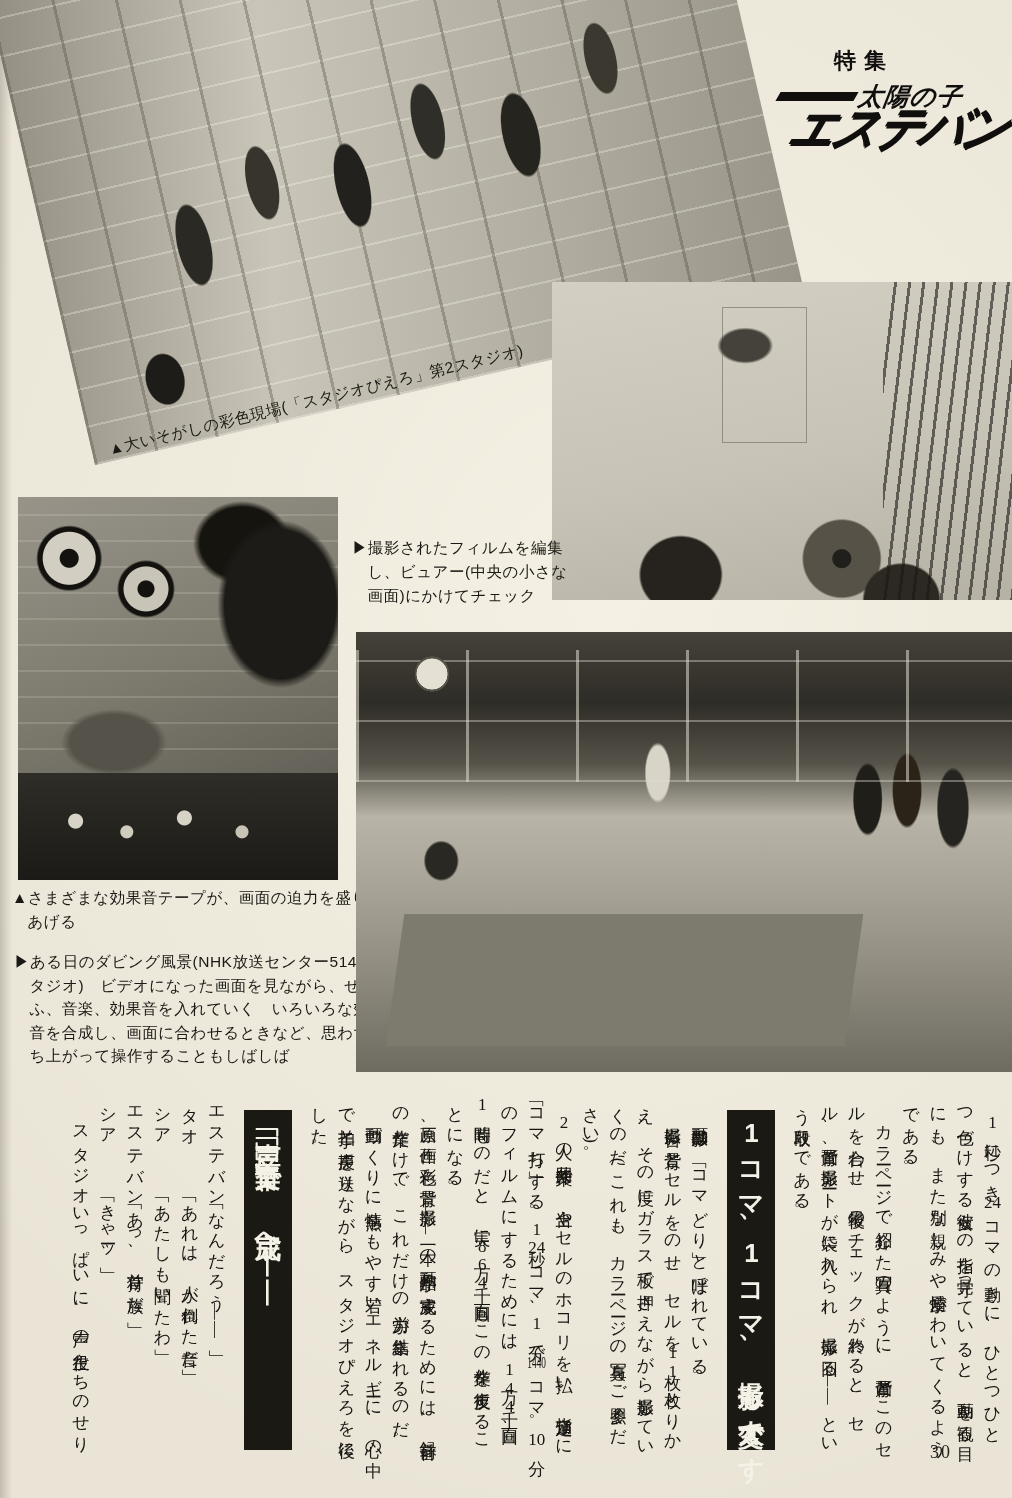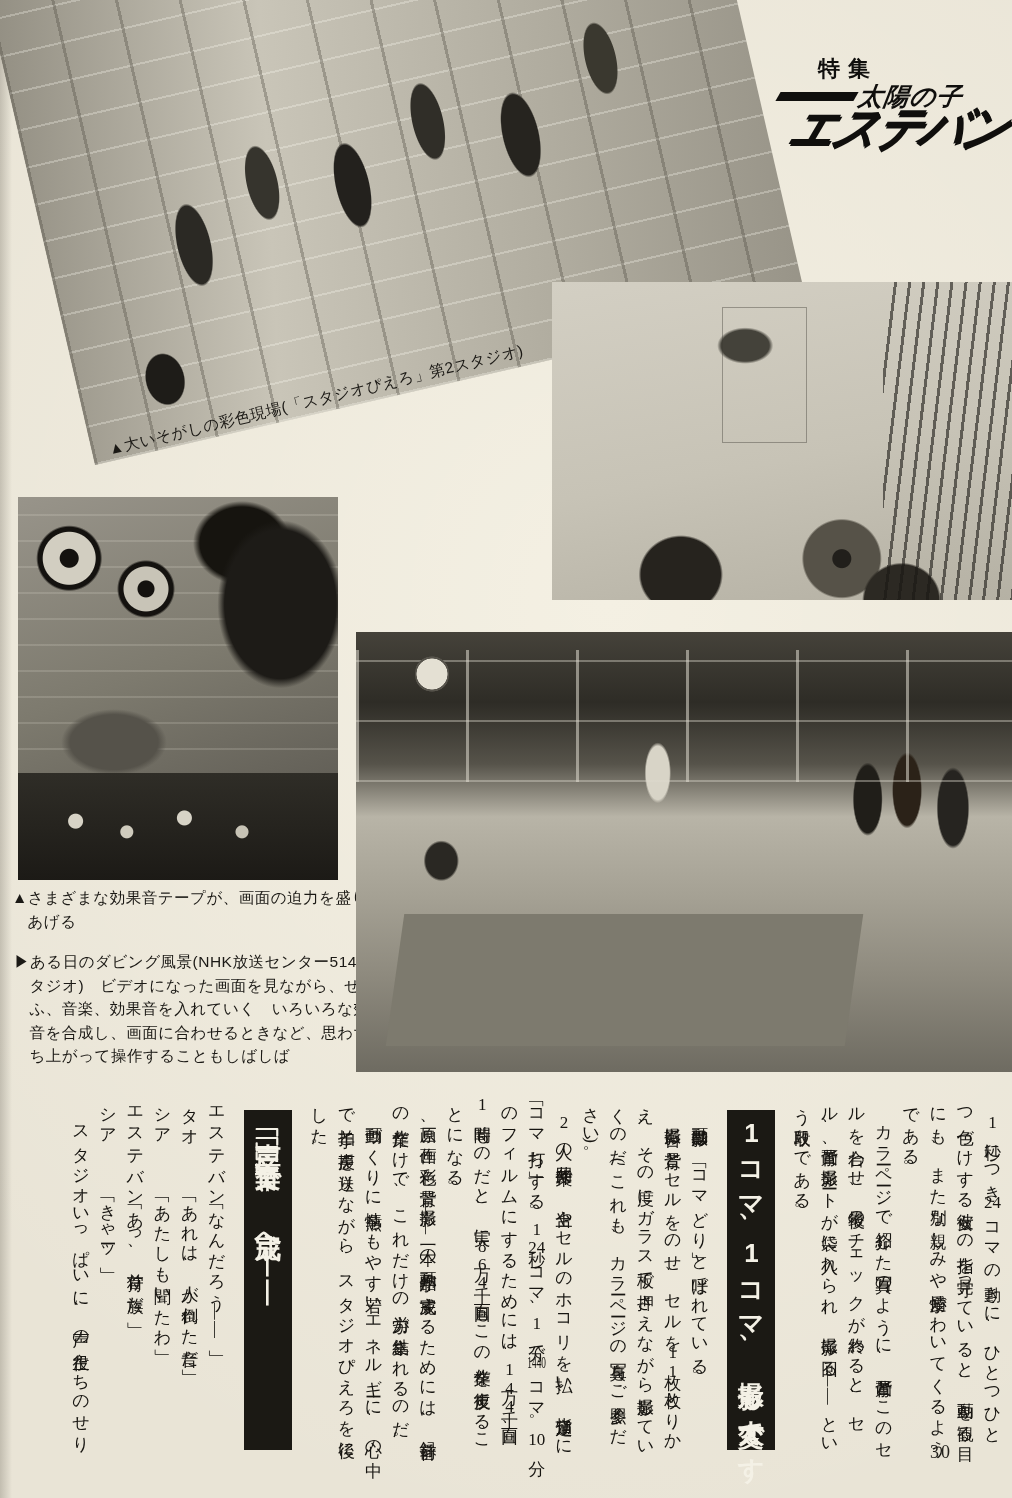--- a/index.html
+++ b/index.html
@@ -80,21 +80,21 @@
     repeating-linear-gradient(0deg, rgba(222,218,206,.4) 0 2px, rgba(0,0,0,0) 2px 60px);}
   #photo-dubbing .clock{left:9%;top:5%;width:34px;height:40px;border-radius:50%;
     background:radial-gradient(circle at 50% 50%, #e4e0d3 0 58%, #56534b 60% 66%, rgba(0,0,0,0) 68%);}
   #photo-dubbing .console{left:6%;top:64%;width:70%;height:30%;
     background:
       repeating-linear-gradient(90deg, rgba(20,18,15,.5) 0 4px, rgba(0,0,0,0) 4px 36px),
       linear-gradient(175deg,#c9c5b8 0%,#8b8succ77 40%,#4a473f 100%);
     background-color:#7d7a6e;transform:skewX(-8deg);}
   
   #logo{position:absolute;left:778px;top:40px;width:234px;height:120px;}
-  .logo-kicker{position:absolute;left:40px;top:6px;font-size:22px;font-weight:700;letter-spacing:8px;color:#100f0d;margin-top:8px;}
+  .logo-kicker{position:absolute;left:56px;top:6px;font-size:22px;font-weight:700;letter-spacing:8px;color:#100f0d;}
   .logo-series-row{position:absolute;left:0px;top:40px;width:234px;display:flex;align-items:center;}
   .logo-bar{width:78px;height:9px;background:#100f0d;transform:skewX(-30deg);margin-right:2px;}
   .logo-series{font-size:25px;font-weight:900;font-style:italic;letter-spacing:1px;color:#100f0d;transform:skewX(-8deg);}
   .logo-title{position:absolute;left:2px;top:62px;font-size:44px;font-weight:900;font-style:italic;
     letter-spacing:-2px;color:#100f0d;transform:skewX(-20deg) scaleY(1.12);transform-origin:left bottom;
     text-shadow:2px 2px 0 #100f0d;}
   
   .caption{position:absolute;font-size:15.5px;line-height:1.55;letter-spacing:.5px;color:#1b1915;
     padding-left:1em;text-indent:-1em;}
   #caption-coloring{left:106px;top:438px;width:640px;transform:rotate(-13.5deg);transform-origin:left top;
@@ -134,20 +134,21 @@
       <div class="logo-bar"></div>
       <div class="logo-series">太陽の子</div>
     </div>
     <div class="logo-title">エステバン</div>
   </div>
 
   <div id="photo-editing" class="photo">
     <div class="ph-el cables"></div>
     <div class="ph-el wallchart"></div>
   </div>
+  <div id="caption-editing" class="caption">▶撮影されたフィルムを編集し、ビュアー(中央の小さな画面)にかけてチェック</div>
 
   <div id="photo-sound" class="photo">
     <div class="ph-el deck"></div>
   </div>
   <div id="caption-sound" class="caption">▲さまざまな効果音テープが、画面の迫力を盛りあげる</div>
 
   <div id="caption-dubbing" class="caption">▶ある日のダビング風景(NHK放送センター514スタジオ)　ビデオになった画面を見ながら、せりふ、音楽、効果音を入れていく　いろいろな効果音を合成し、画面に合わせるときなど、思わず立ち上がって操作することもしばしば</div>
 
   <div id="photo-dubbing" class="photo">
     <div class="ph-el windows"></div>

